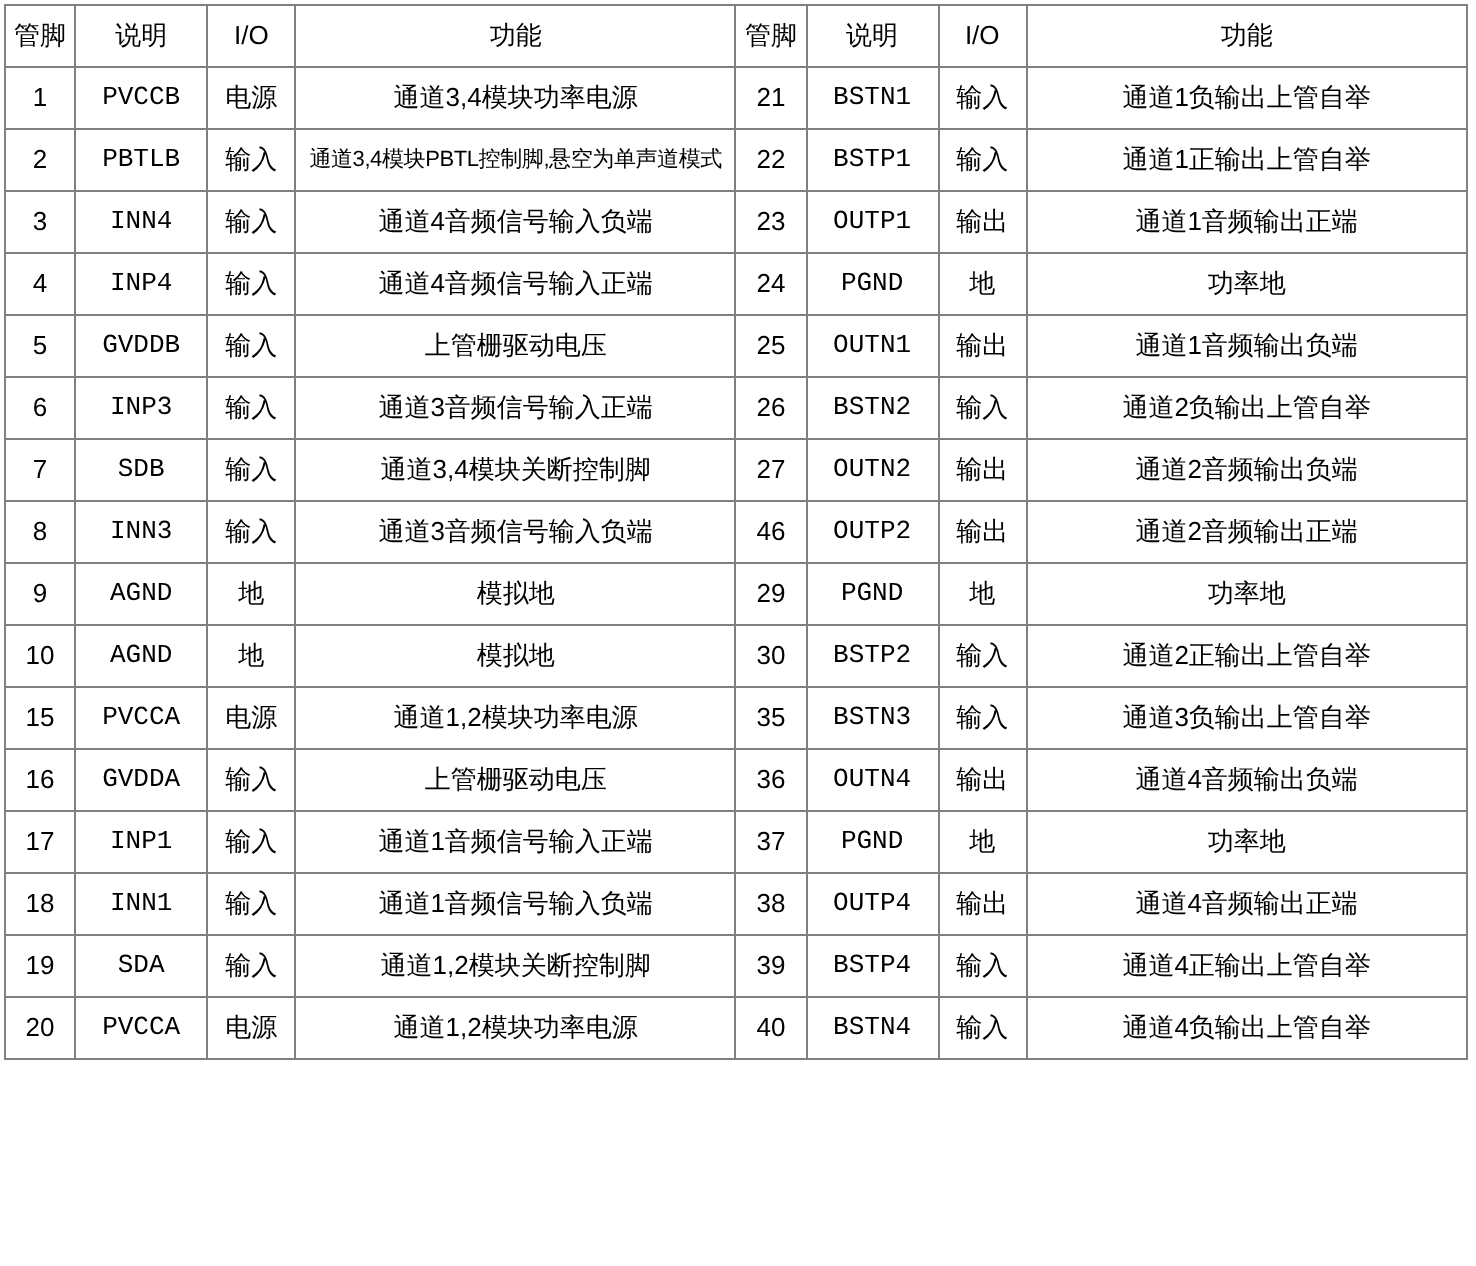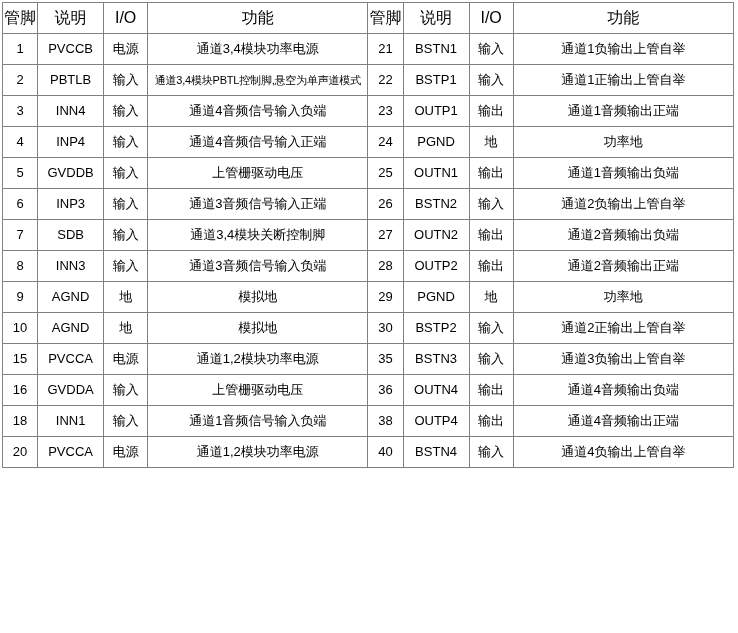--- a/index.html
+++ b/index.html
@@ -35,28 +35,29 @@
     padding: 0;
     height: 30px;
     text-align: center;
     vertical-align: middle;
     font-weight: normal;
     font-size: 13px;
     line-height: 1.15;
     background: #ffffff;
   }
   table.pinout thead th {
-    font-size: 16px;
+    font-size: 13px;
     height: 30px;
   }
   .pin-num {
     font-size: 13px;
   }
   .sig-name {
     font-size: 13px;
+    font-family: Liberation Mono, monospace;
   }
   .io-cell {
     font-size: 13px;
   }
   .func-cell {
     font-size: 12.5px;
     padding: 0 3px;
     white-space: nowrap;
   }
   .func-cell.tight {
@@ -160,21 +161,21 @@
           <td class="pin-num">27</td>
           <td class="sig-name">OUTN2</td>
           <td class="io-cell">输出</td>
           <td class="func-cell">通道2音频输出负端</td>
         </tr>
         <tr>
           <td class="pin-num">8</td>
           <td class="sig-name">INN3</td>
           <td class="io-cell">输入</td>
           <td class="func-cell">通道3音频信号输入负端</td>
-          <td class="pin-num">28</td>
+          <td class="pin-num">46</td>
           <td class="sig-name">OUTP2</td>
           <td class="io-cell">输出</td>
           <td class="func-cell">通道2音频输出正端</td>
         </tr>
         <tr>
           <td class="pin-num">9</td>
           <td class="sig-name">AGND</td>
           <td class="io-cell">地</td>
           <td class="func-cell">模拟地</td>
           <td class="pin-num">29</td>
@@ -206,28 +207,48 @@
           <td class="pin-num">16</td>
           <td class="sig-name">GVDDA</td>
           <td class="io-cell">输入</td>
           <td class="func-cell">上管栅驱动电压</td>
           <td class="pin-num">36</td>
           <td class="sig-name">OUTN4</td>
           <td class="io-cell">输出</td>
           <td class="func-cell">通道4音频输出负端</td>
         </tr>
         <tr>
+          <td class="pin-num">17</td>
+          <td class="sig-name">INP1</td>
+          <td class="io-cell">输入</td>
+          <td class="func-cell">通道1音频信号输入正端</td>
+          <td class="pin-num">37</td>
+          <td class="sig-name">PGND</td>
+          <td class="io-cell">地</td>
+          <td class="func-cell">功率地</td>
+        </tr>
+        <tr>
           <td class="pin-num">18</td>
           <td class="sig-name">INN1</td>
           <td class="io-cell">输入</td>
           <td class="func-cell">通道1音频信号输入负端</td>
           <td class="pin-num">38</td>
           <td class="sig-name">OUTP4</td>
           <td class="io-cell">输出</td>
           <td class="func-cell">通道4音频输出正端</td>
+        </tr>
+        <tr>
+          <td class="pin-num">19</td>
+          <td class="sig-name">SDA</td>
+          <td class="io-cell">输入</td>
+          <td class="func-cell">通道1,2模块关断控制脚</td>
+          <td class="pin-num">39</td>
+          <td class="sig-name">BSTP4</td>
+          <td class="io-cell">输入</td>
+          <td class="func-cell">通道4正输出上管自举</td>
         </tr>
         <tr>
           <td class="pin-num">20</td>
           <td class="sig-name">PVCCA</td>
           <td class="io-cell">电源</td>
           <td class="func-cell">通道1,2模块功率电源</td>
           <td class="pin-num">40</td>
           <td class="sig-name">BSTN4</td>
           <td class="io-cell">输入</td>
           <td class="func-cell">通道4负输出上管自举</td>

